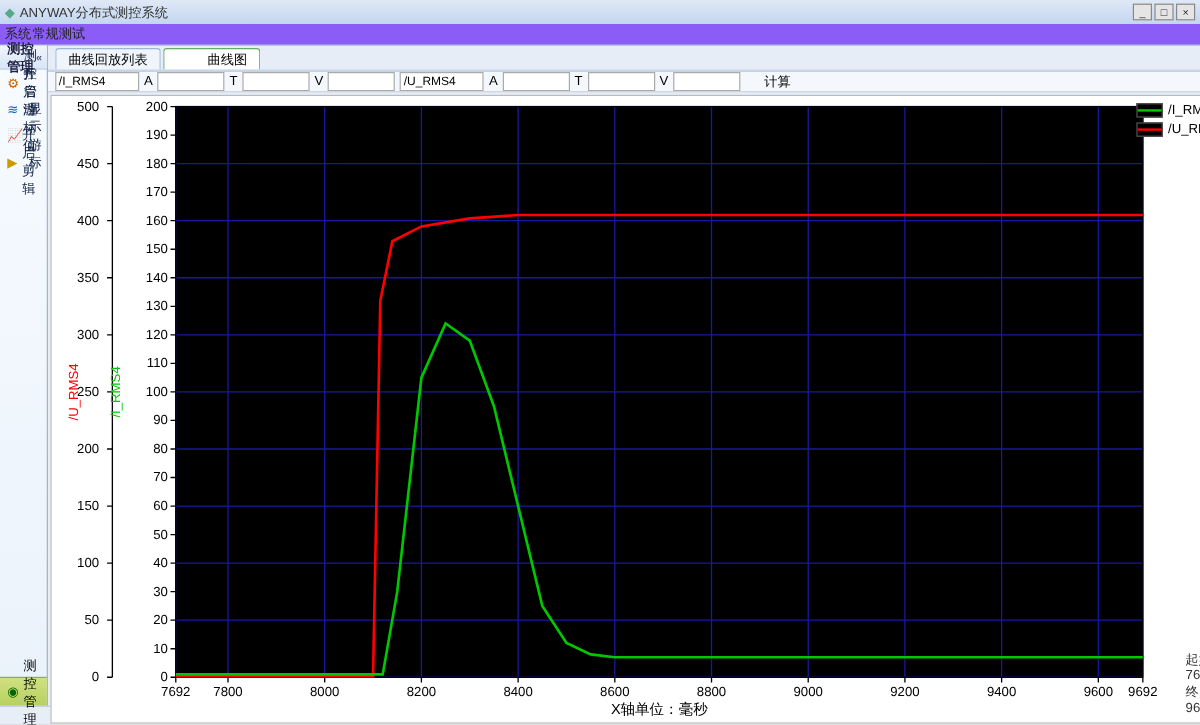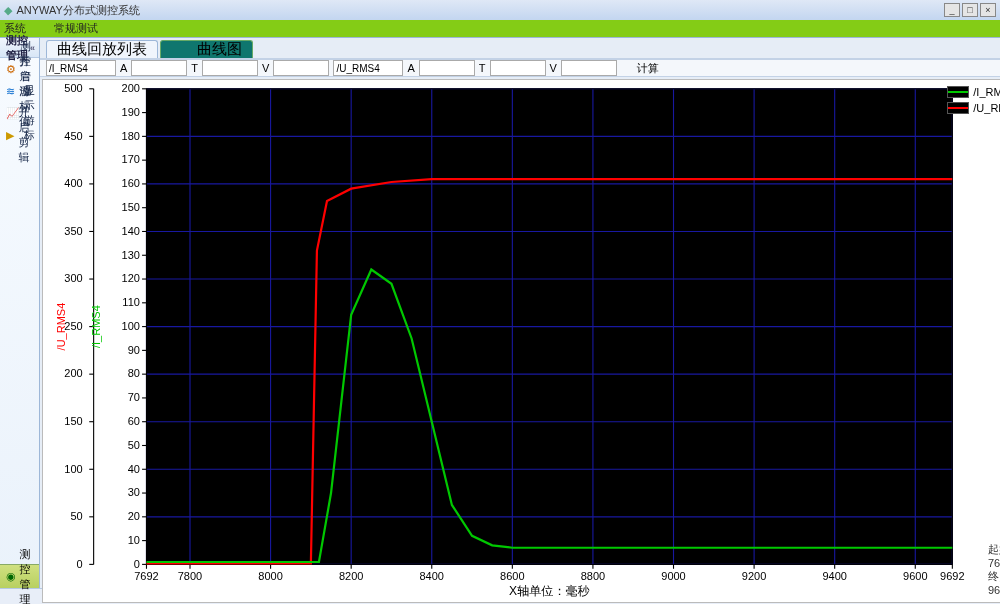--- a/index.html
+++ b/index.html
@@ -2,38 +2,38 @@
 <html><head>
 <meta charset="utf-8">
 <style>
 * { box-sizing: border-box; margin: 0; padding: 0; font-family: "Microsoft YaHei", Arial, sans-serif; }
 html, body { width: 1000px; height: 604px; overflow: hidden; background: #d4d0c8; }
 
 .titlebar { height: 20px; background: linear-gradient(#dfe8f6,#c3d6f0); display: flex; align-items: center; padding: 0 4px; font-size: 11px; color: #333; }
 .titlebar .spacer { flex: 1; }
 .winbtn { width: 16px; height: 14px; background: #e5e5e5; border: 1px solid #888; margin-left: 2px; font-size: 9px; display: flex; align-items: center; justify-content: center; cursor: pointer; }
 
-.menubar { height: 18px; background: #84cc16; border-bottom: 1px solid #9db7d8; display: flex; align-items: center; font-size: 11px; padding-left: 4px; gap: 28px; color: #222; }
+.menubar { height: 18px; background: #8b5cf6; border-bottom: 1px solid #9db7d8; display: flex; align-items: center; font-size: 11px; padding-left: 4px; gap: 1px; color: #222; }
 .menubar span { cursor: pointer; }
 
 .body { display: flex; height: calc(604px - 20px - 18px - 16px); }
 
 .sidebar { width: 100px; background: linear-gradient(#f7fbff,#eaf2fb); border-right: 1px solid #9db7d8; display: flex; flex-direction: column; }
 .side-header { height: 20px; background: linear-gradient(#f0f5fc,#d8e6f6); border-bottom: 1px solid #b5c9e3; font-size: 11px; font-weight: bold; color: #224; padding-left: 6px; display: flex; align-items: center; }
 .side-header .arrows { margin-left: auto; margin-right: 4px; font-size: 9px; color: #557; }
 .side-item { display: flex; align-items: center; height: 22px; padding-left: 6px; font-size: 11px; color: #124; cursor: pointer; }
 .side-item .ic { width: 18px; height: 16px; margin-right: 4px; display: flex; align-items: center; justify-content: center; }
 .side-spacer { flex: 1; }
 .side-footer { height: 24px; background: linear-gradient(#d0e080,#b8d060); border-top: 1px solid #8a6; display: flex; align-items: center; padding-left: 6px; font-size: 11px; cursor: pointer; }
 
 .main { flex: 1; display: flex; flex-direction: column; background: #e6edf6; }
 
 .tabs { height: 22px; display: flex; align-items: flex-end; padding: 2px 6px 0 6px; gap: 2px; }
-.tab { height: 18px; padding: 0 10px; font-size: 15px; border: 1px solid #9db7d8; border-bottom: none; border-radius: 3px 3px 0 0; background: #f0f5fc; display: flex; align-items: center; cursor: pointer; }
-.tab.active { background: #0f766e; border-color: #6a6; padding-left: 36px; }
+.tab { height: 18px; padding: 0 10px; font-size: 11px; border: 1px solid #9db7d8; border-bottom: none; border-radius: 3px 3px 0 0; background: #f0f5fc; display: flex; align-items: center; cursor: pointer; }
+.tab.active { background: #ffffff; border-color: #6a6; padding-left: 36px; }
 
 .toolbar { height: 24px; background: linear-gradient(#f8fbff,#e4ecf6); border-top: 1px solid #c3d2e6; border-bottom: 1px solid #c3d2e6; display: flex; align-items: center; font-size: 11px; padding: 0 4px; gap: 4px; overflow: hidden; white-space: nowrap; }
 .tbtn { display: flex; align-items: center; gap: 2px; padding: 1px 4px; cursor: pointer; border: 1px solid transparent; border-radius: 2px; }
 .tbtn.hl { border-color: #6a6; background: #e0ffe0; }
 .tsep { width: 1px; height: 16px; background: #bcc; margin: 0 2px; }
 .tico { width: 12px; height: 12px; display: inline-flex; align-items: center; justify-content: center; font-size: 10px; }
 
 .params { height: 24px; background: #f4f7fb; border-bottom: 1px solid #c3d2e6; display: flex; align-items: center; font-size: 11px; padding: 0 6px; gap: 4px; }
 .params input, .params select { height: 16px; font-size: 10px; border: 1px solid #aaa; background: #fff; padding: 0 2px; }
 .params .inp-wide { width: 70px; }

